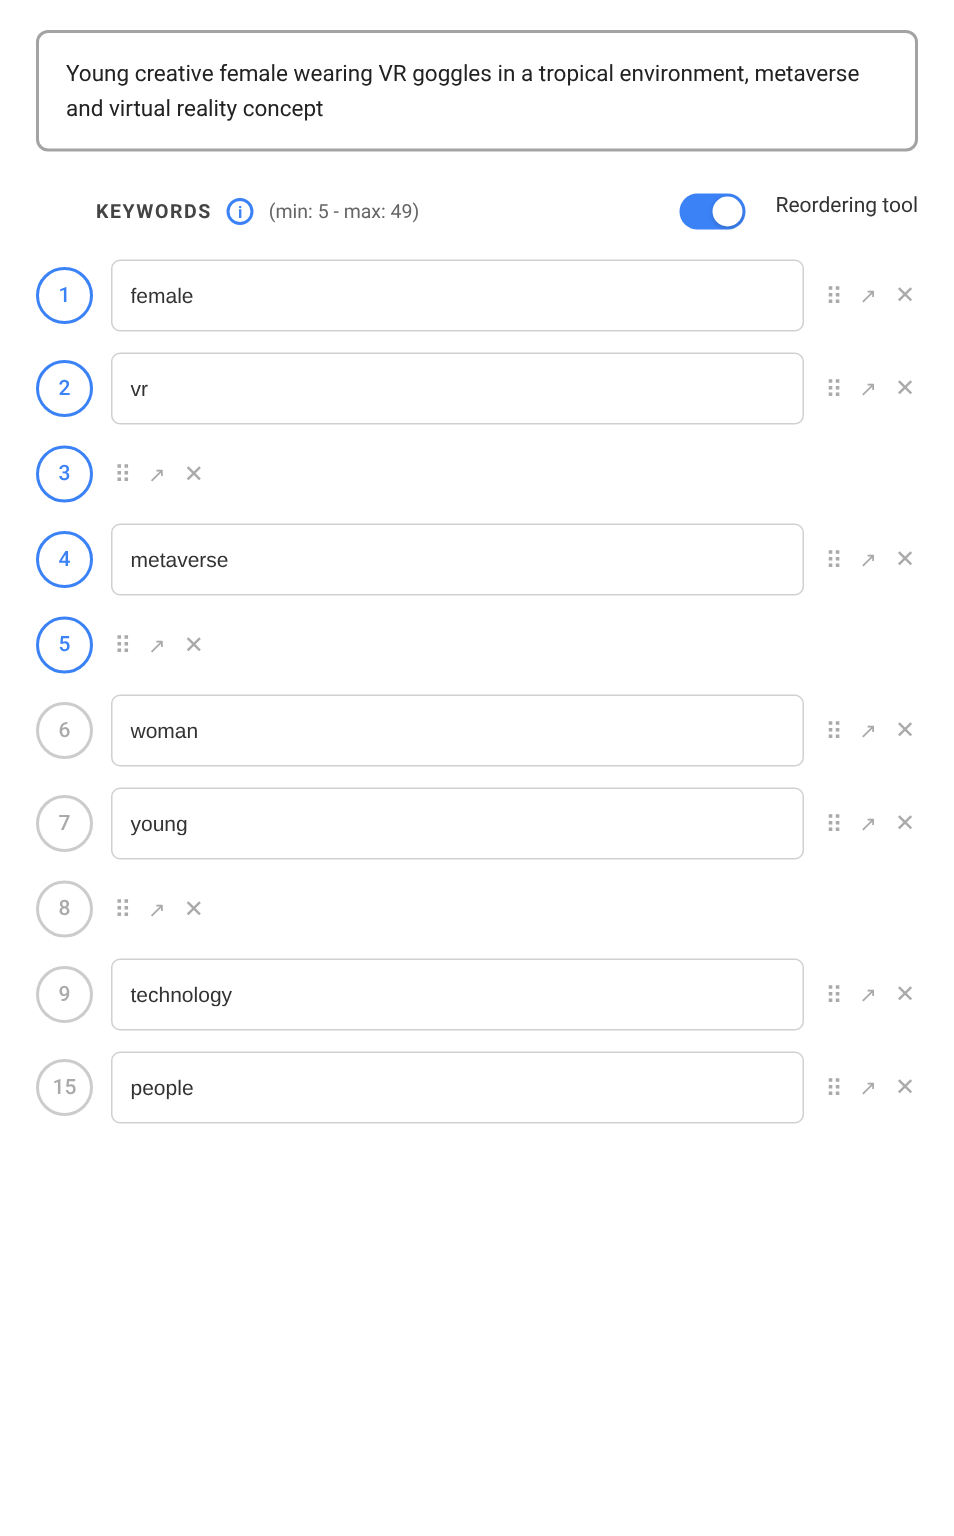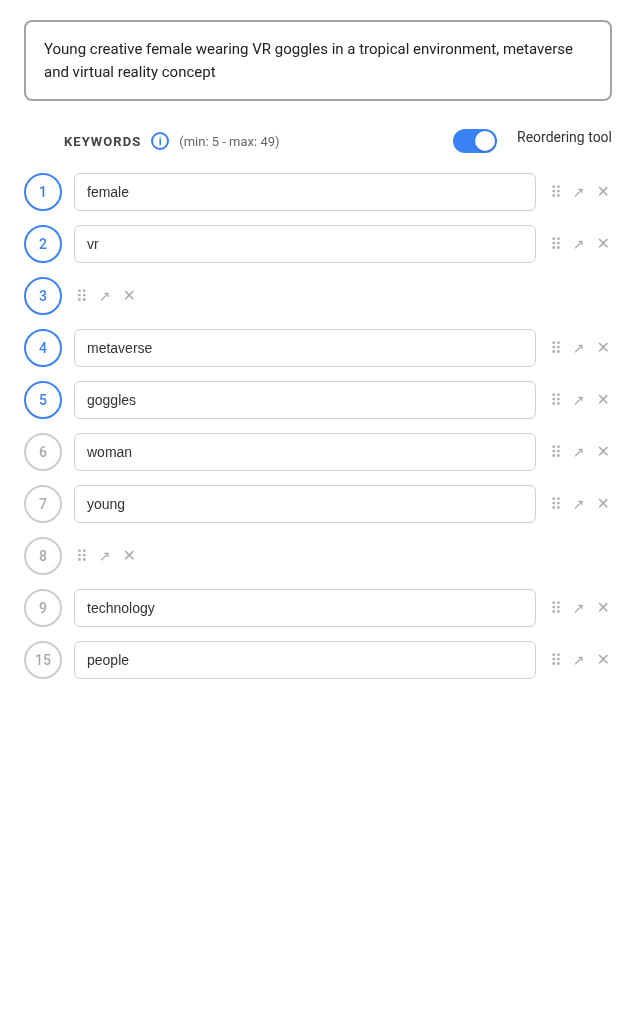--- a/index.html
+++ b/index.html
@@ -123,21 +123,21 @@
       color: #3b82f6;
     }
 
     .keyword-number.inactive {
       border: 2px solid #ccc;
       color: #aaa;
     }
 
     .keyword-input {
       flex: 1;
-      height: 38px;
+      height: 48px;
       border: 1px solid #d0d0d0;
       border-radius: 6px;
       padding: 0 12px;
       font-size: 14px;
       color: #333;
       outline: none;
       background: #fff;
     }
 
     .drag-icon {
@@ -215,21 +215,20 @@
     <div class="keyword-number active">4</div>
     <input class="keyword-input" type="text" value="metaverse" style="">
     <div class="actions-group">
       <span class="drag-icon">⠿</span>
       <span class="up-arrow">↗</span>
       <span class="remove-btn">✕</span>
     </div>
   </div>
     <div class="keyword-row">
     <div class="keyword-number active">5</div>
-    <input class="keyword-input" type="text" value="goggles" style="">
     <div class="actions-group">
       <span class="drag-icon">⠿</span>
       <span class="up-arrow">↗</span>
       <span class="remove-btn">✕</span>
     </div>
   </div>
     <div class="keyword-row">
     <div class="keyword-number inactive">6</div>
     <input class="keyword-input" type="text" value="woman" style="">
     <div class="actions-group">

